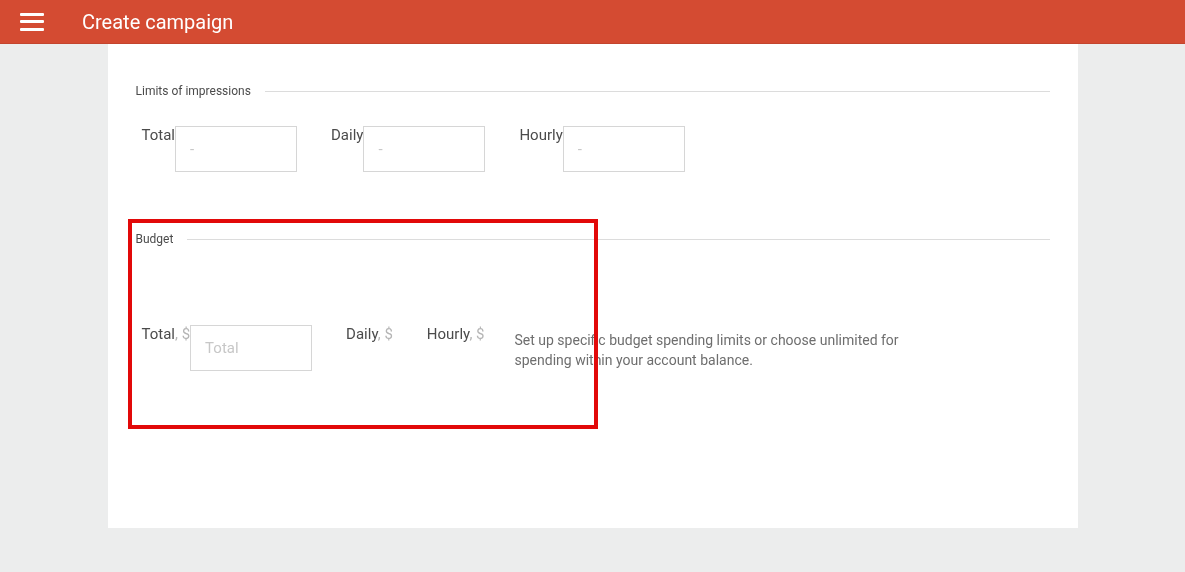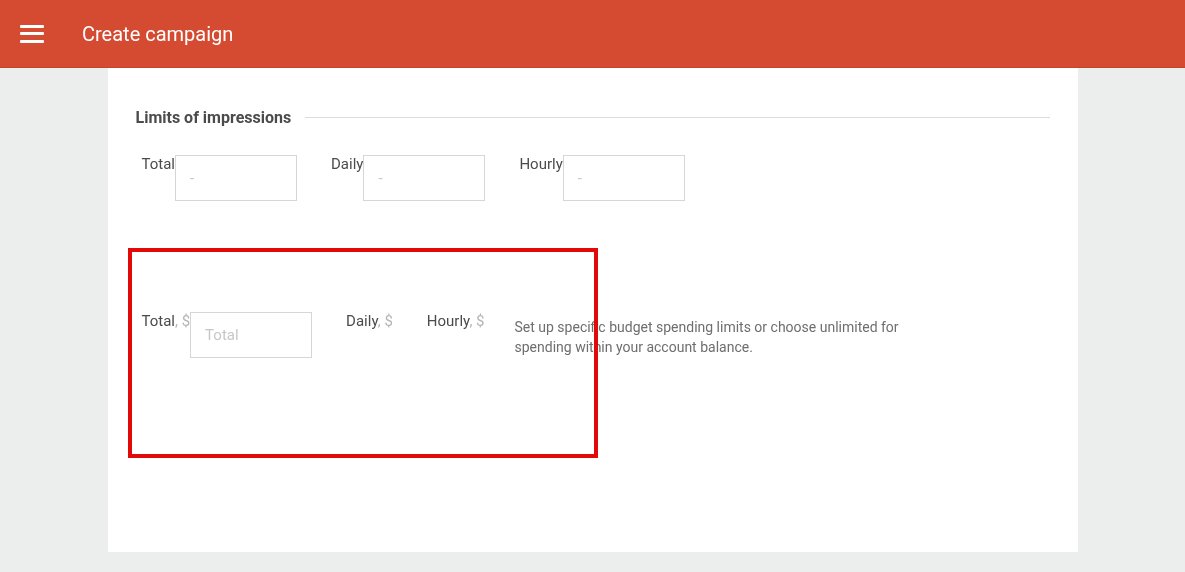--- a/index.html
+++ b/index.html
@@ -6,21 +6,21 @@
     body {
       font-family: -apple-system, BlinkMacSystemFont, "Segoe UI", Roboto, Helvetica, Arial, sans-serif;
       background: #eceded;
       color: #333;
       width: 1185px;
       height: 572px;
       overflow: hidden;
     }
     .header {
       background: #d44b32;
-      height: 68px;
+      height: 44px;
       display: flex;
       align-items: center;
       padding: 0 20px;
       border-bottom: 1px solid rgba(0,0,0,0.08);
     }
     .menu-icon {
       width: 24px;
       height: 18px;
       cursor: pointer;
       display: flex;
@@ -56,23 +56,23 @@
     .section {
       margin-bottom: 60px;
       position: relative;
     }
     .section-title-row {
       display: flex;
       align-items: center;
       margin-bottom: 28px;
     }
     .section-title {
-      font-size: 16px;
+      font-size: 12px;
       color: #4b4b4b;
-      font-weight: 700;
+      font-weight: 400;
       white-space: nowrap;
     }
     .section-line {
       flex: 1;
       height: 1px;
       background: #dcdcdc;
       margin-left: 14px;
     }
     .fields-row {
       display: flex;
@@ -162,20 +162,24 @@
         </div>
         <div class="field">
           <div class="field-label">Hourly</div>
           <input type="text" placeholder="-" style="">
         </div>
       </div>
     </div>
 
     <div class="section" style="margin-bottom:0; position:relative;">
       <div class="highlight-box"></div>
+      <div class="section-title-row">
+        <div class="section-title">Budget</div>
+        <div class="section-line"></div>
+      </div>
       <div class="budget-section">
         <div class="budget-left">
           <div class="fields-row">
             <div class="field">
               <div class="field-label">
                 <span>Total</span><span class="suffix">, $</span>
               </div>
               <input type="text" placeholder="Total" style="">
             </div>
             <div class="field">

